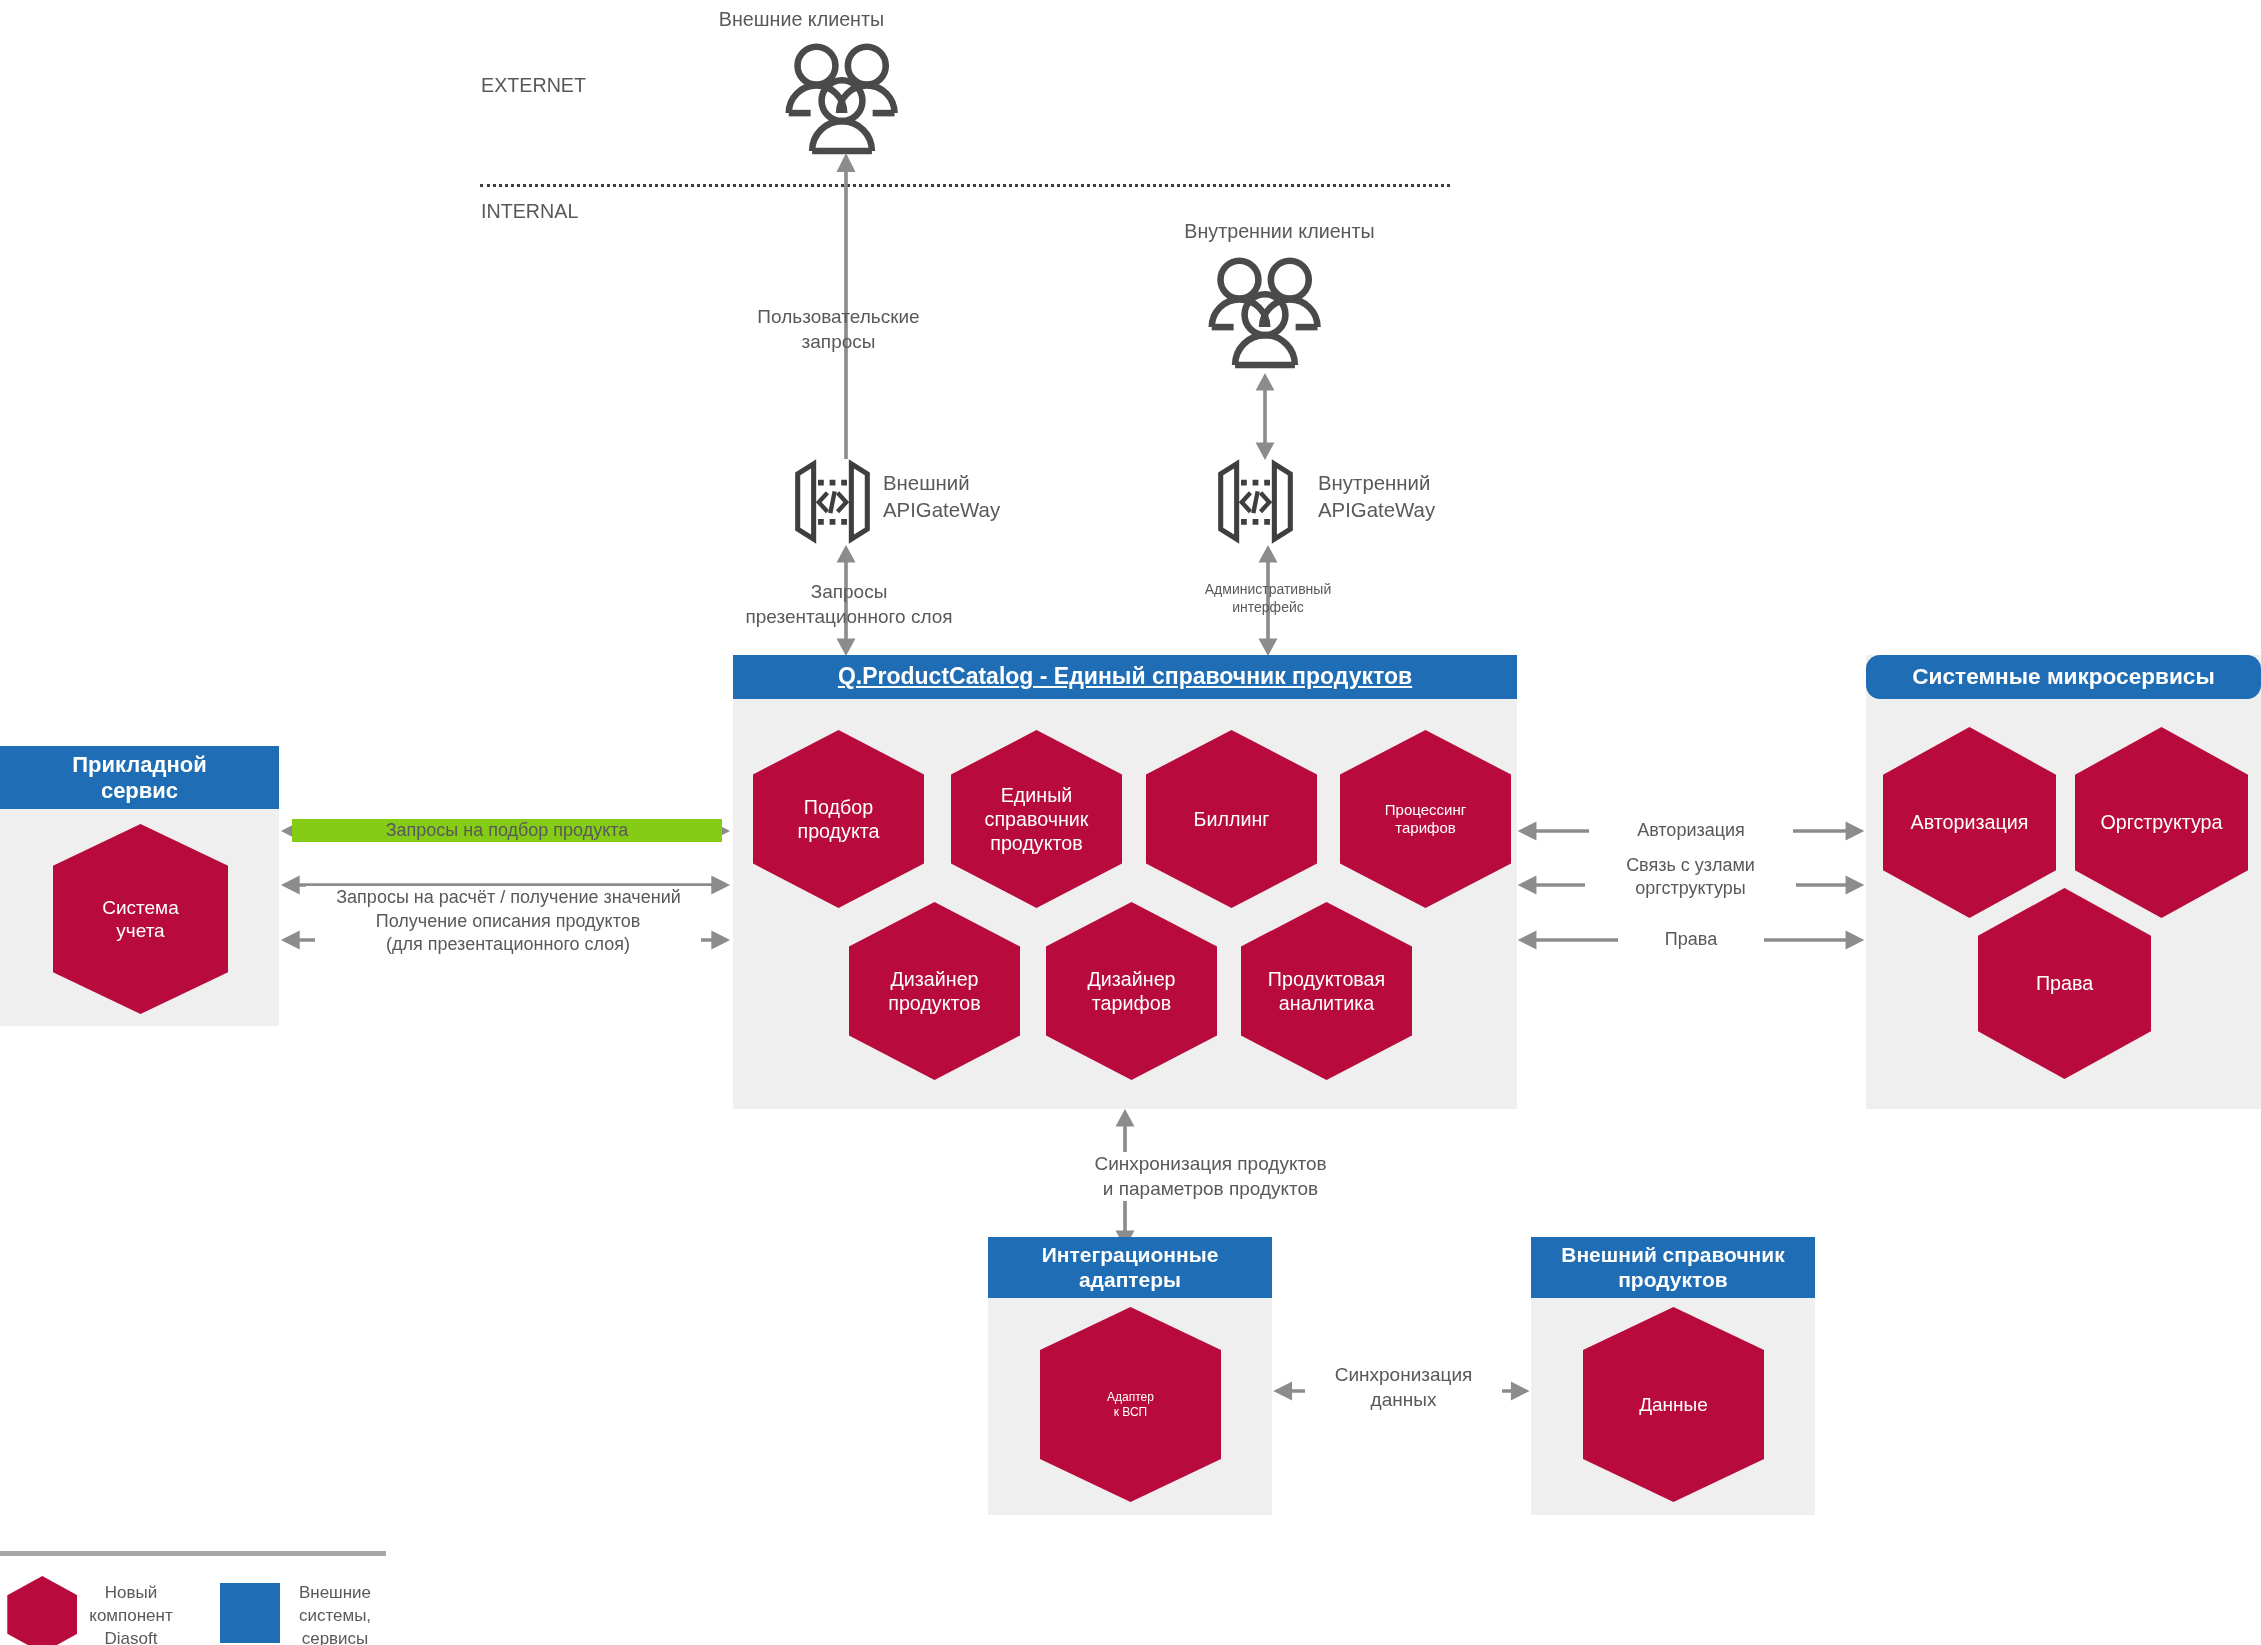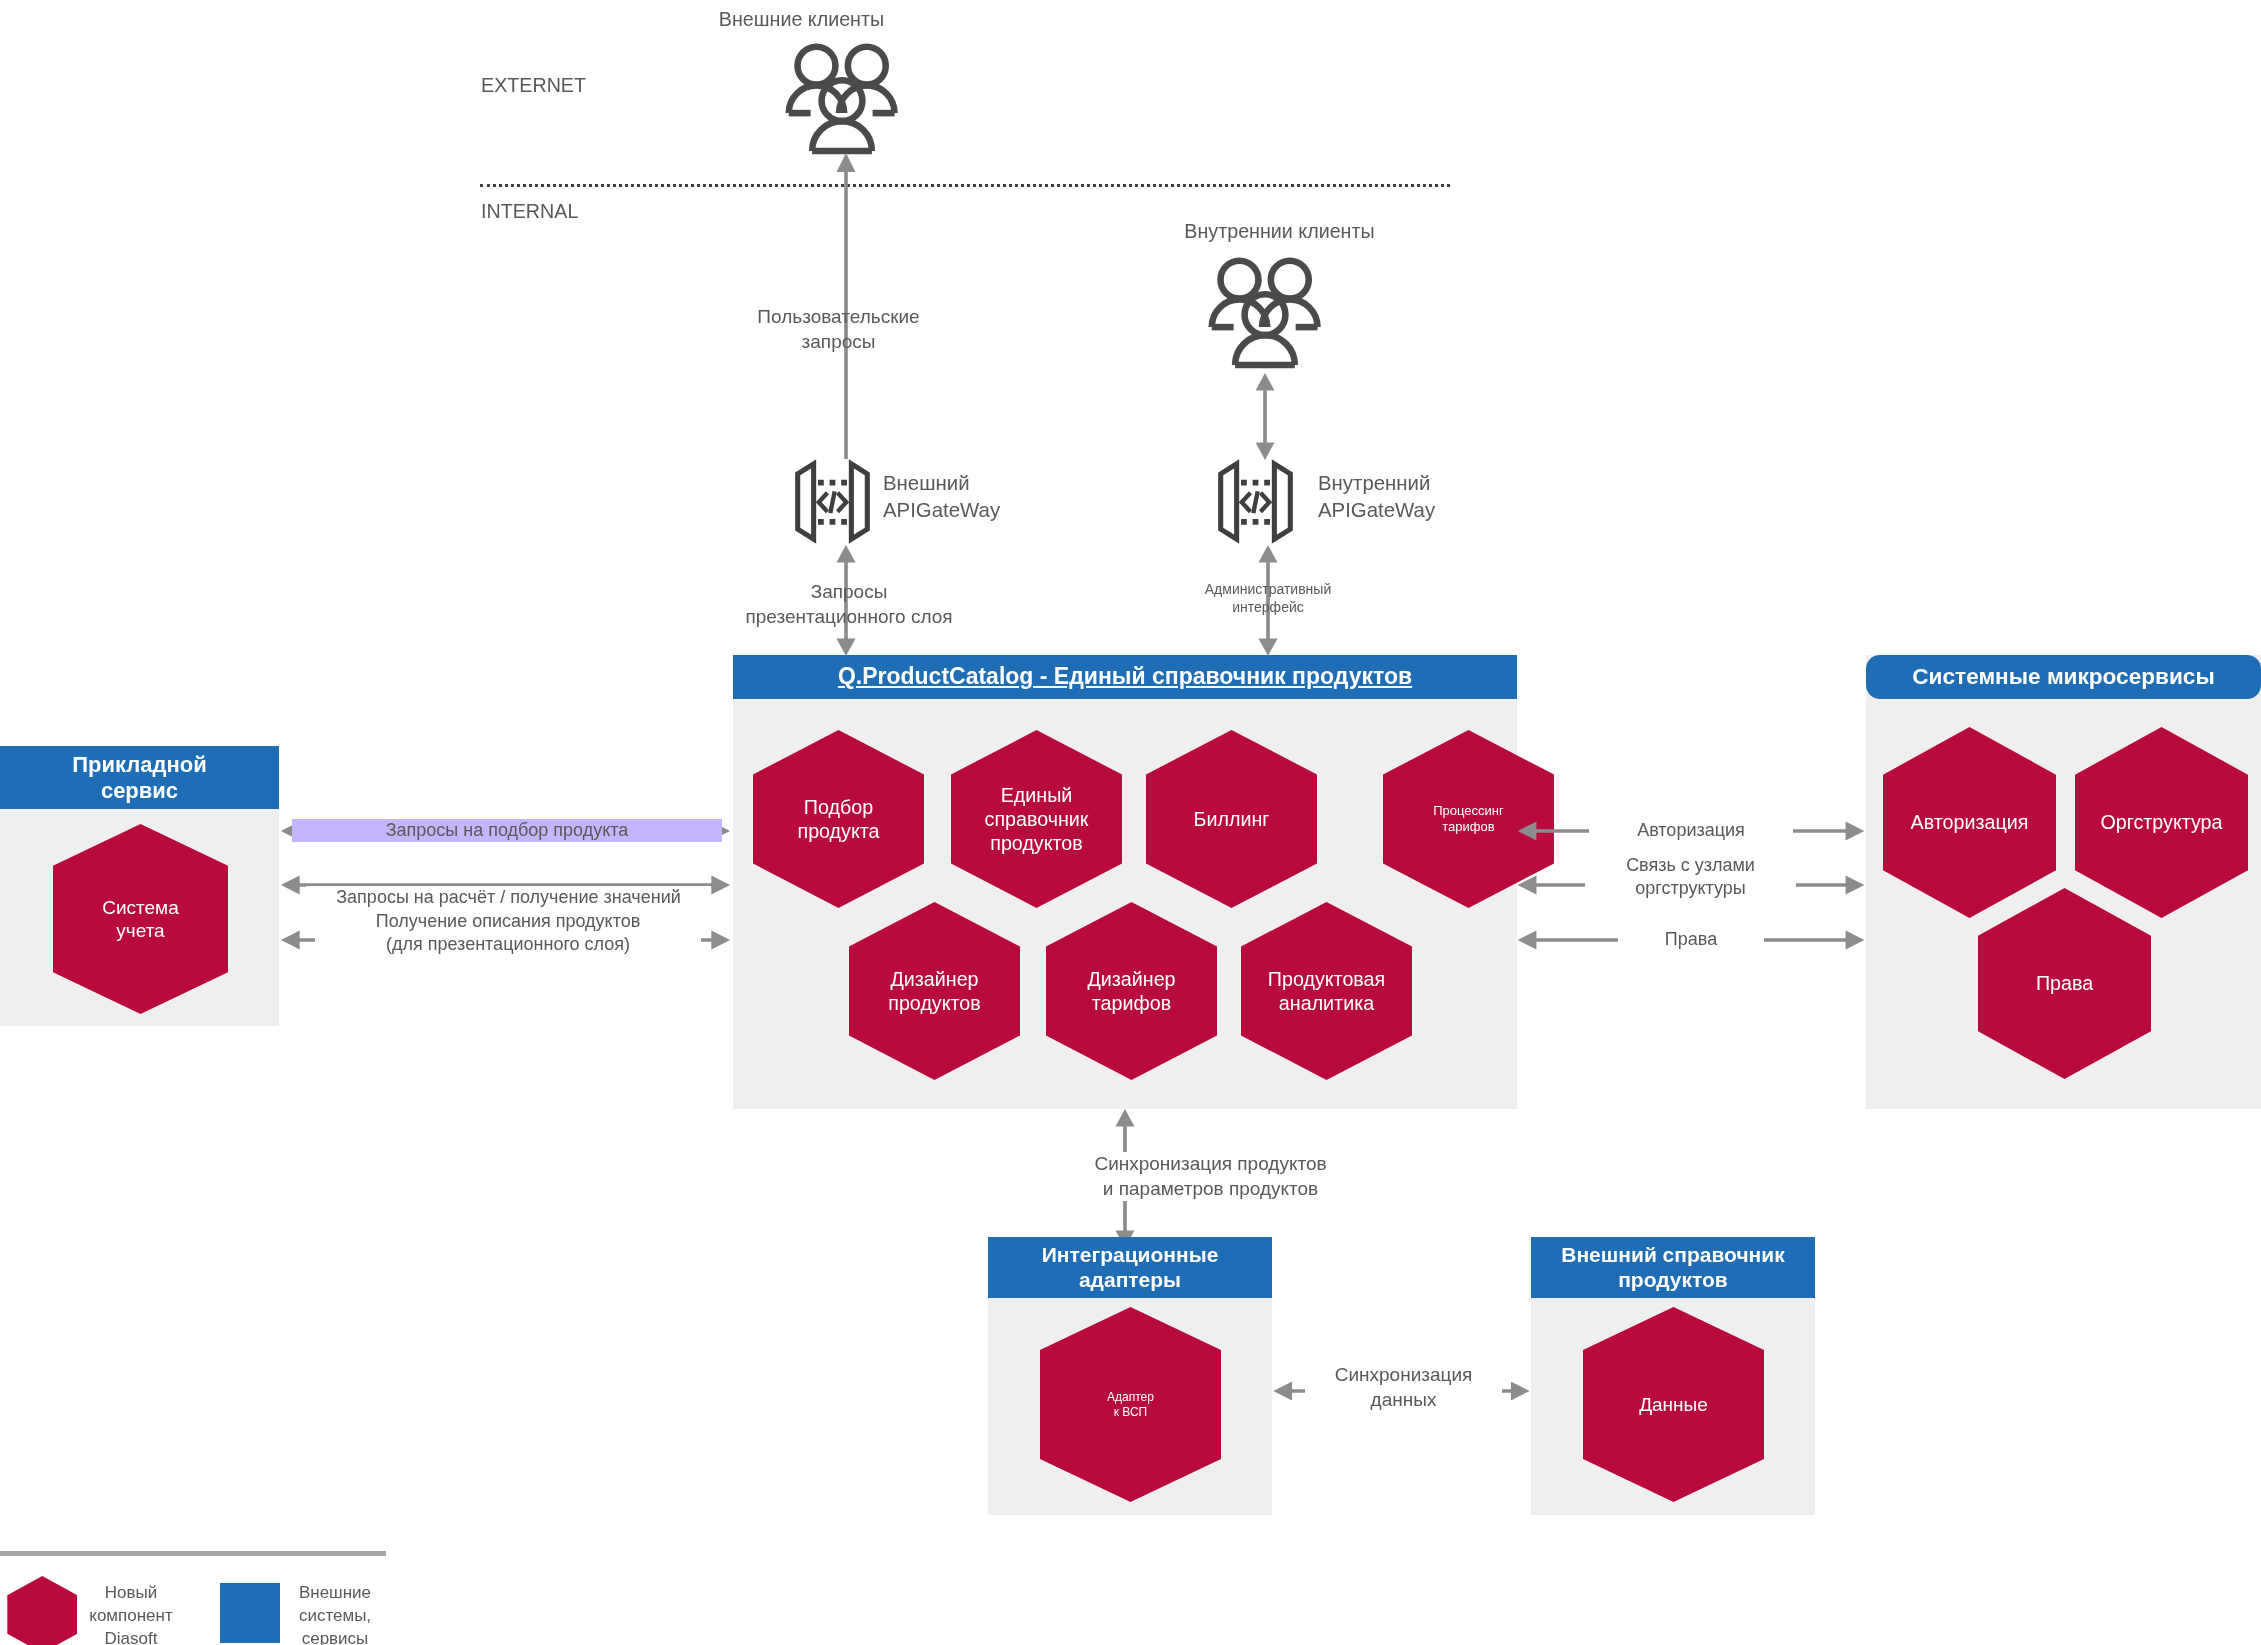--- a/index.html
+++ b/index.html
@@ -128,21 +128,21 @@
 <div class="panel-head" style="left:0px;top:746px;width:279px;height:63px;font-size:22px;white-space:pre-line;">Прикладной
 сервис</div>
 <div class="hex hex-tall" style="left:53px;top:824px;width:175px;height:190px;font-size:19px;white-space:pre-line;">Система
 учета</div>
 
 <svg style="left:279px;top:818px;" width="453" height="26" viewBox="0 0 622 36">
   <line x1="22" y1="18" x2="600" y2="18" stroke="#8c8c8c" stroke-width="5"></line>
   <polygon points="0,18 26,5 26,31" fill="#8c8c8c"></polygon>
   <polygon points="622,18 596,5 596,31" fill="#8c8c8c"></polygon>
 </svg>
-<div class="lbl" style="left:292px;top:819px;width:430px;font-size:18px;background:#c4b5fd;">Запросы на подбор продукта</div>
+<div class="lbl" style="left:292px;top:819px;width:430px;font-size:18px;background:#84cc16;">Запросы на подбор продукта</div>
 
 <svg style="left:279px;top:872px;" width="453" height="26" viewBox="0 0 622 36">
   <line x1="22" y1="18" x2="600" y2="18" stroke="#8c8c8c" stroke-width="5"></line>
   <polygon points="0,18 26,5 26,31" fill="#8c8c8c"></polygon>
   <polygon points="622,18 596,5 596,31" fill="#8c8c8c"></polygon>
 </svg>
 <div class="lbl" style="left:306px;top:854px;width:405px;font-size:18px;background:#fff;margin-top:32px;">Запросы на расчёт / получение значений
 параметров заданного продукта</div>
 
 <svg style="left:279px;top:927px;" width="453" height="26" viewBox="0 0 622 36">
@@ -155,21 +155,21 @@
 
 <div class="panel-body" style="left:733px;top:655px;width:784px;height:454px;"></div>
 <div class="panel-head" style="left:733px;top:655px;width:784px;height:44px;font-size:23px;text-decoration:underline;">Q.ProductCatalog - Единый справочник продуктов</div>
 
 <div class="hex" style="left:753px;top:730px;width:171px;height:178px;font-size:19.7px;white-space:pre-line;">Подбор
 продукта</div>
 <div class="hex" style="left:951px;top:730px;width:171px;height:178px;font-size:19.7px;white-space:pre-line;">Единый
 справочник
 продуктов</div>
 <div class="hex" style="left:1146px;top:730px;width:171px;height:178px;font-size:19.7px;white-space:pre-line;">Биллинг</div>
-<div class="hex" style="left:1340px;top:730px;width:171px;height:178px;font-size:13px;white-space:pre-line;margin-left:43px;">Процессинг
+<div class="hex" style="left:1340px;top:730px;width:171px;height:178px;font-size:15px;white-space:pre-line;">Процессинг
 тарифов</div>
 
 <div class="hex" style="left:849px;top:902px;width:171px;height:178px;font-size:19.7px;white-space:pre-line;">Дизайнер
 продуктов</div>
 <div class="hex" style="left:1046px;top:902px;width:171px;height:178px;font-size:19.7px;white-space:pre-line;">Дизайнер
 тарифов</div>
 <div class="hex" style="left:1241px;top:902px;width:171px;height:178px;font-size:19.7px;white-space:pre-line;">Продуктовая
 аналитика</div>
 
 <div class="panel-body" style="left:1866px;top:655px;width:395px;height:454px;"></div>

